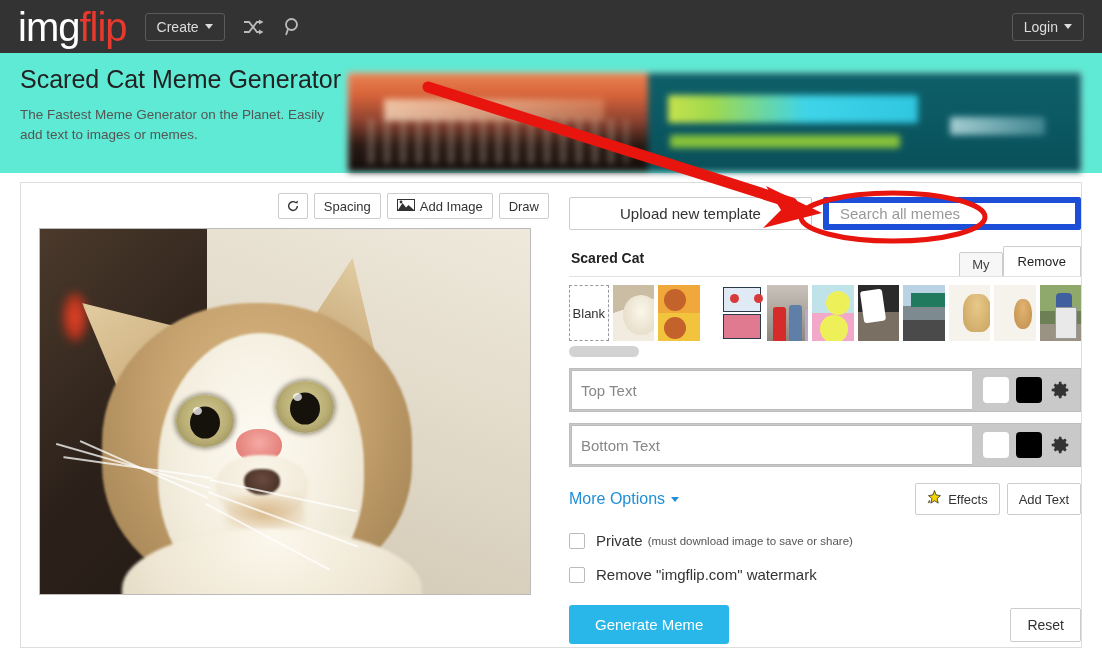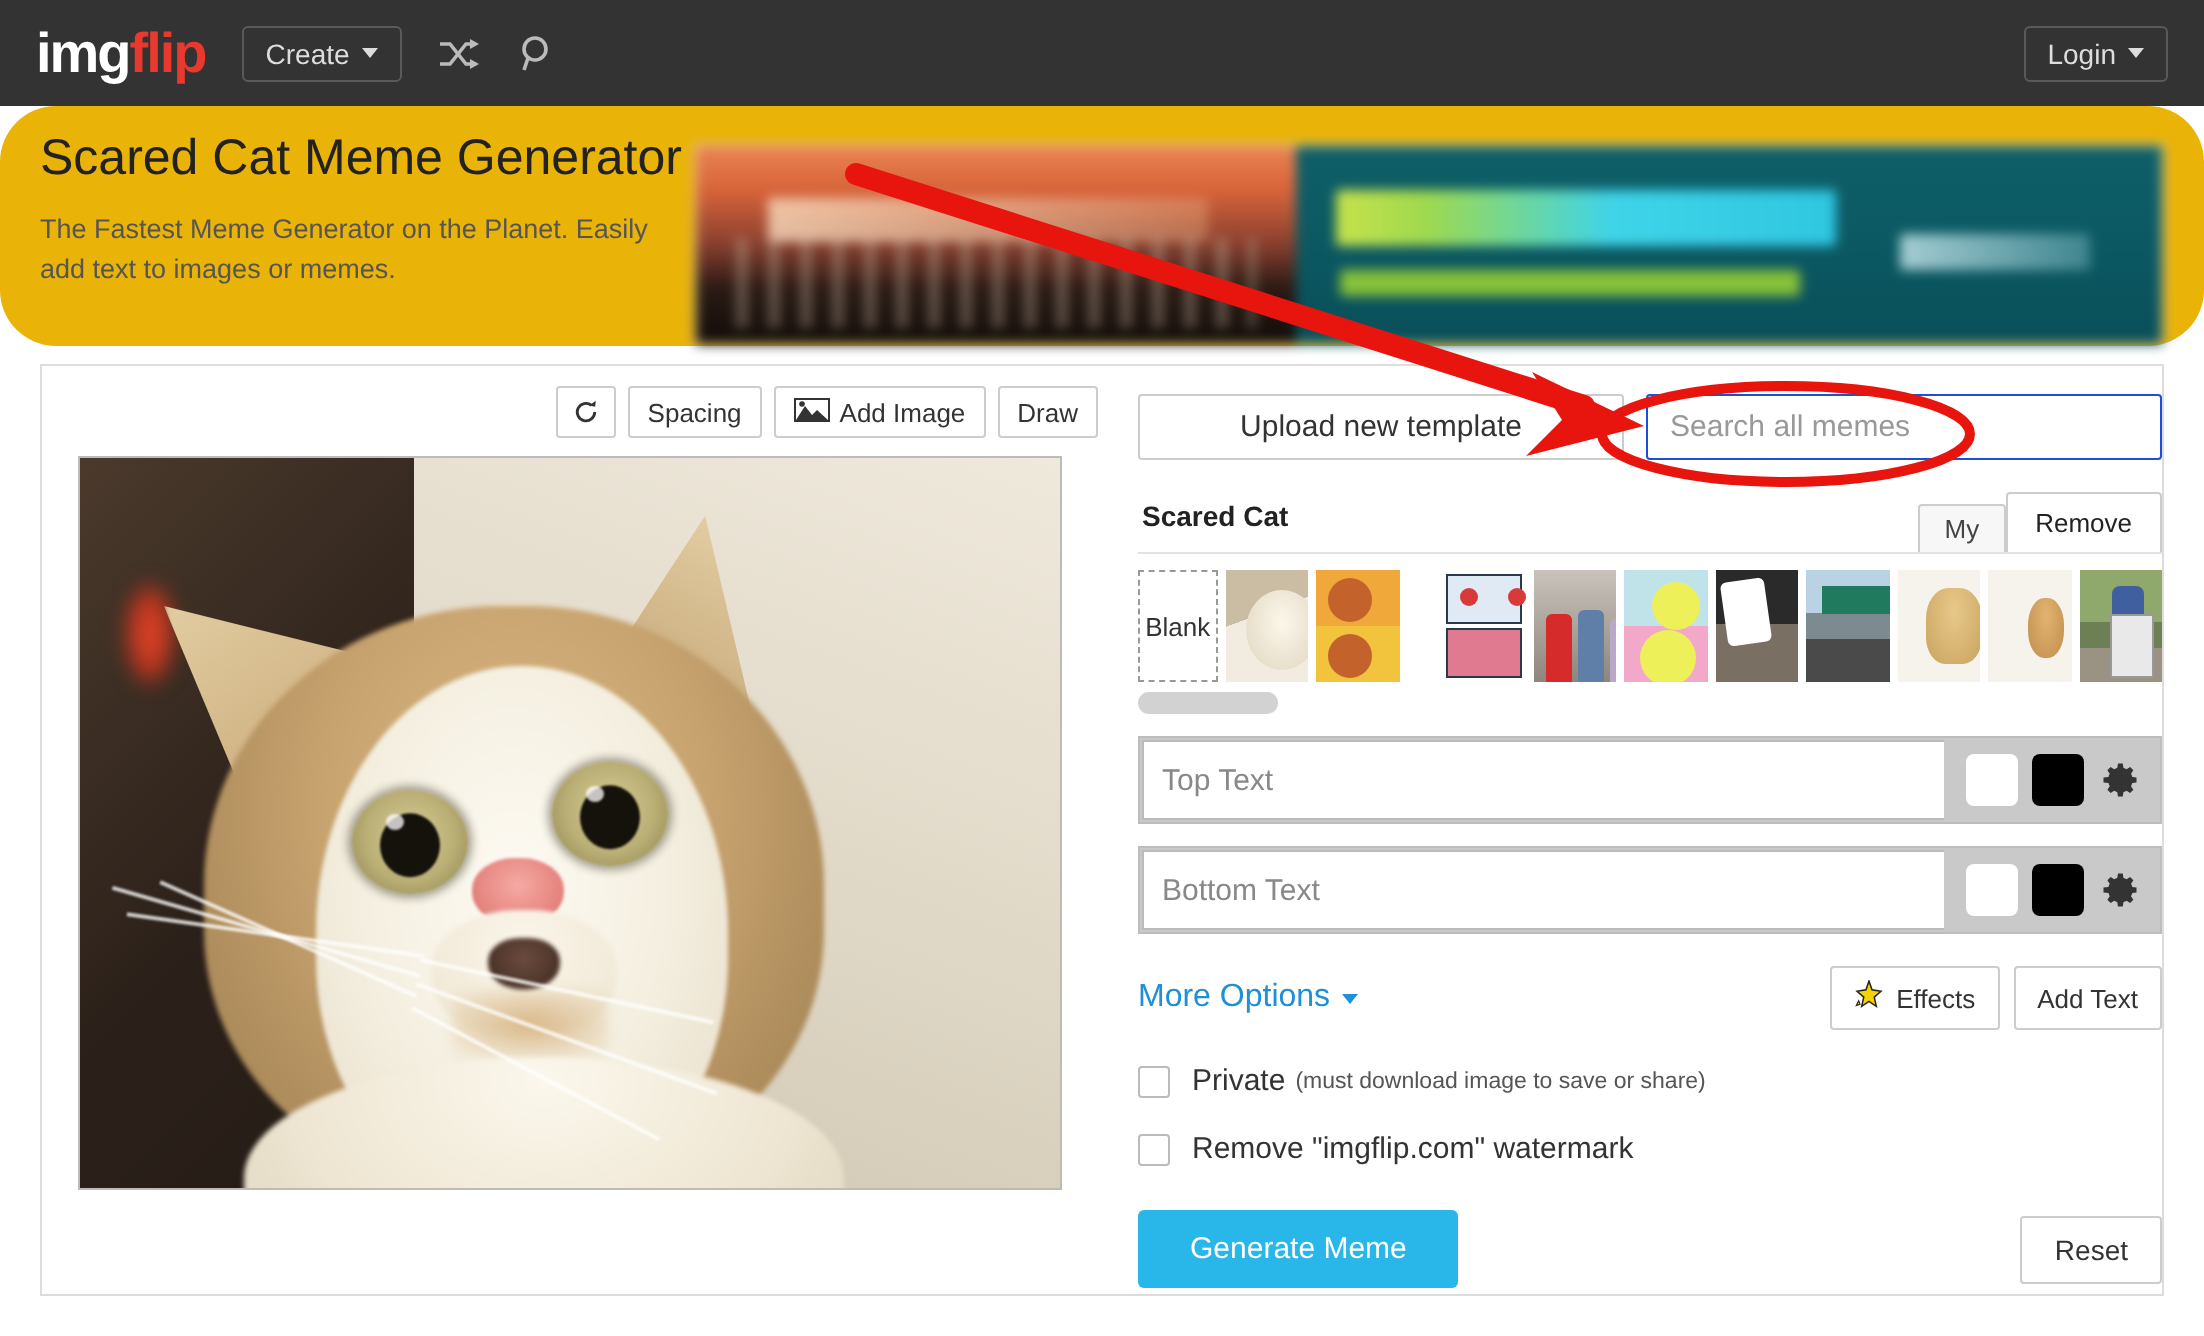--- a/index.html
+++ b/index.html
@@ -13,36 +13,36 @@
     overflow:hidden;
     position:relative;
   }
 
   
   .navbar {
     height:53px; background:#333; width:100%;
     display:flex; align-items:center; padding:0 18px;
     position:relative;
   }
-  .logo { font-size:28px; font-weight:bold; letter-spacing:-1px; line-height:1;
+  .logo { font-size:40px; font-weight:normal; letter-spacing:-1px; line-height:1;
           margin-right:18px; font-family:"Liberation Sans", sans-serif; }
   .logo .img { color:#fff; }
   .logo .flip { color:#e8392e; }
   .nav-btn {
     border:1px solid #5a5a5a; border-radius:3px; color:#ddd;
     padding:5px 11px; font-size:14px; background:transparent;
     display:flex; align-items:center; gap:6px; cursor:pointer;
   }
   .caret { width:0;height:0;border-left:4px solid transparent;border-right:4px solid transparent;
            border-top:5px solid currentColor; display:inline-block; }
   .nav-icon { color:#bbb; margin-left:18px; cursor:pointer; display:flex; align-items:center; }
   .nav-right { margin-left:auto; }
 
   
-  .header-band { position:relative; height:120px; background:#eab308;border-radius:28px; }
+  .header-band { position:relative; height:120px; background:#5eead4; }
   .page-title { position:absolute; left:20px; top:12px; font-size:25px; color:#222; font-weight:normal;
                 margin:0; white-space:nowrap; }
   .page-sub { position:absolute; left:20px; top:52px; width:325px; font-size:13.5px; color:#555; line-height:1.45; }
 
   
   .ad {
     position:absolute; left:347px; top:19px; width:735px; height:101px;
     overflow:hidden; border:1px solid #ddd; background:#111;
     filter:blur(3px);
   }
@@ -131,21 +131,21 @@
 
   
   .right-col { position:absolute; left:548px; top:14px; width:512px; }
 
   .row-top { display:flex; gap:0; }
   .upload-btn {
     width:243px; height:33px; border:1px solid #ccc; background:#fff;
     font-size:15px; color:#333; border-radius:2px; cursor:pointer;
   }
   .search-input {
-    margin-left:11px; width:258px; height:33px; border:1px solid #1d4ed8; background:#fff;
+    margin-left:11px; width:258px; height:33px; border:6px solid #1d4ed8; background:#fff;
     border-radius:2px; padding:0 11px; font-size:15px; color:#333;
     font-family:"Liberation Sans", sans-serif;
   }
   .search-input::placeholder { color:#999; }
 
   .tmpl-head { margin-top:16px; position:relative; height:30px; }
   .tmpl-name { font-size:14px; font-weight:bold; color:#222; position:absolute; left:2px; top:4px; }
   .tabs { position:absolute; right:0; bottom:-1px; display:flex; align-items:flex-end; }
   .tab {
     border:1px solid #ccc; background:#f7f7f7; color:#444;

